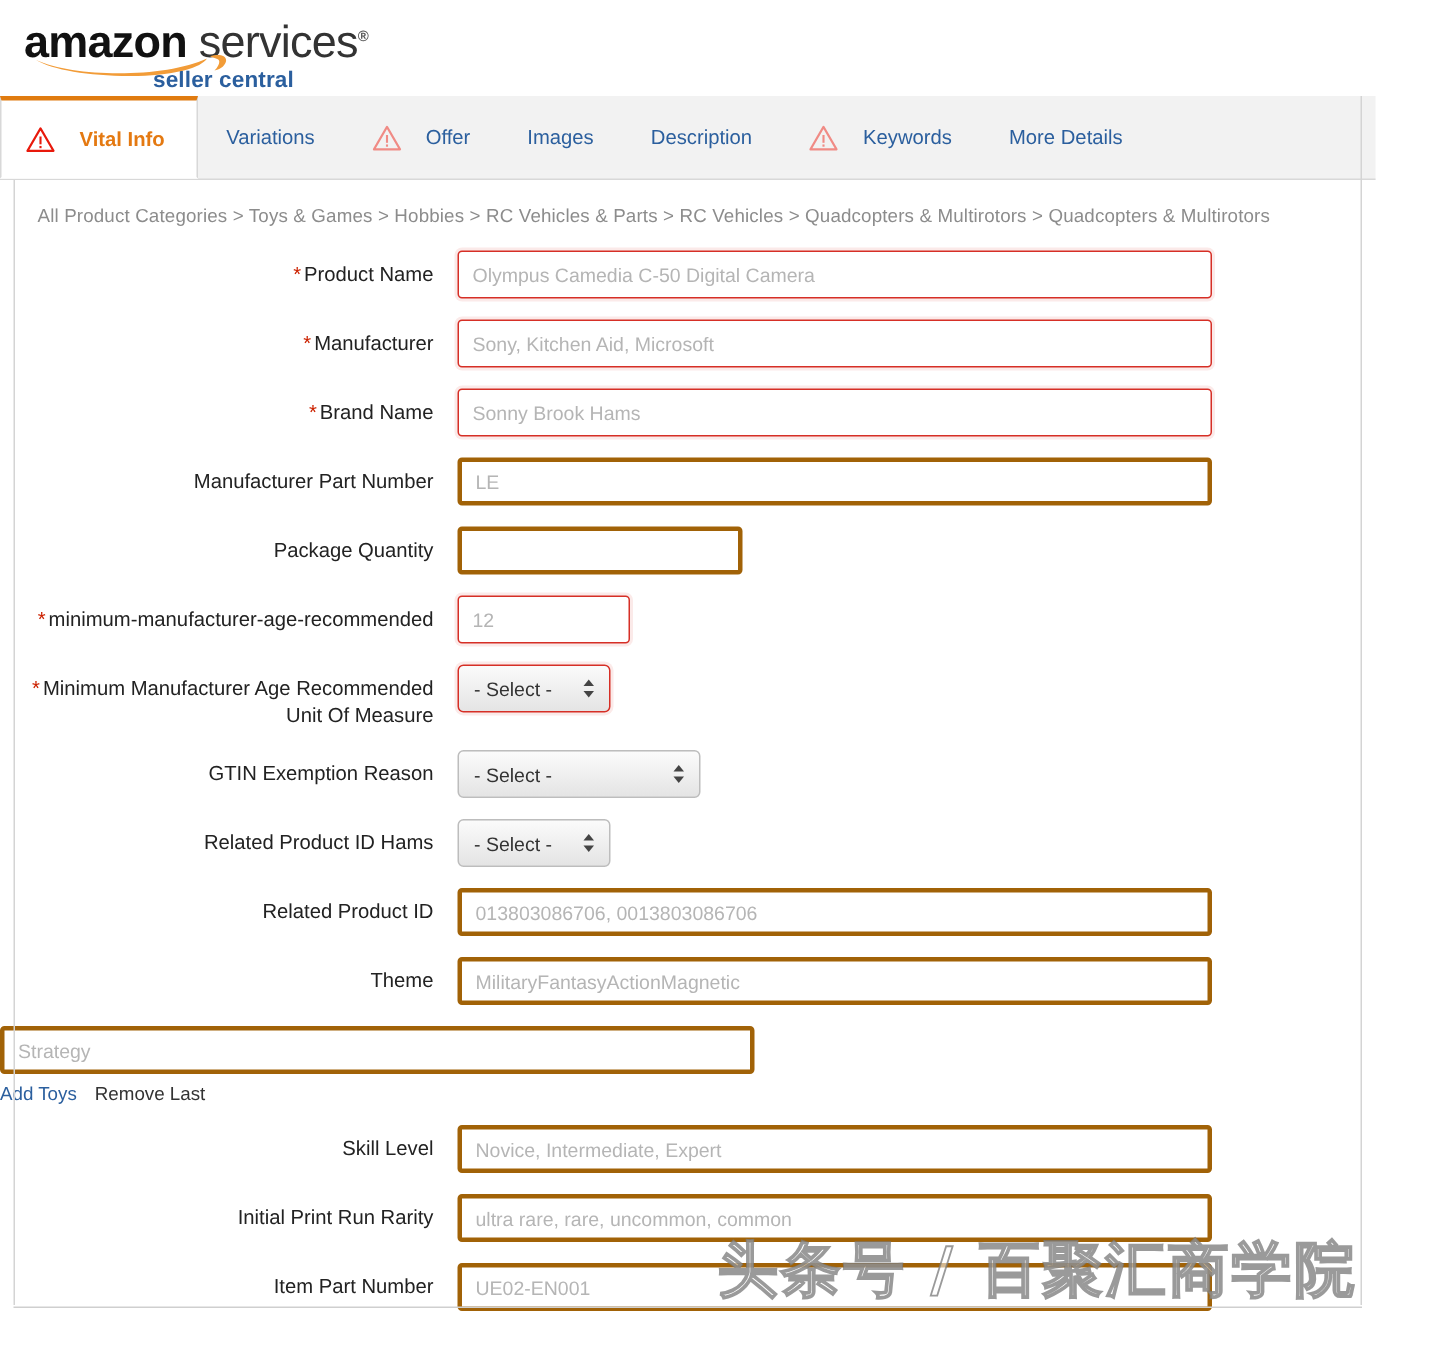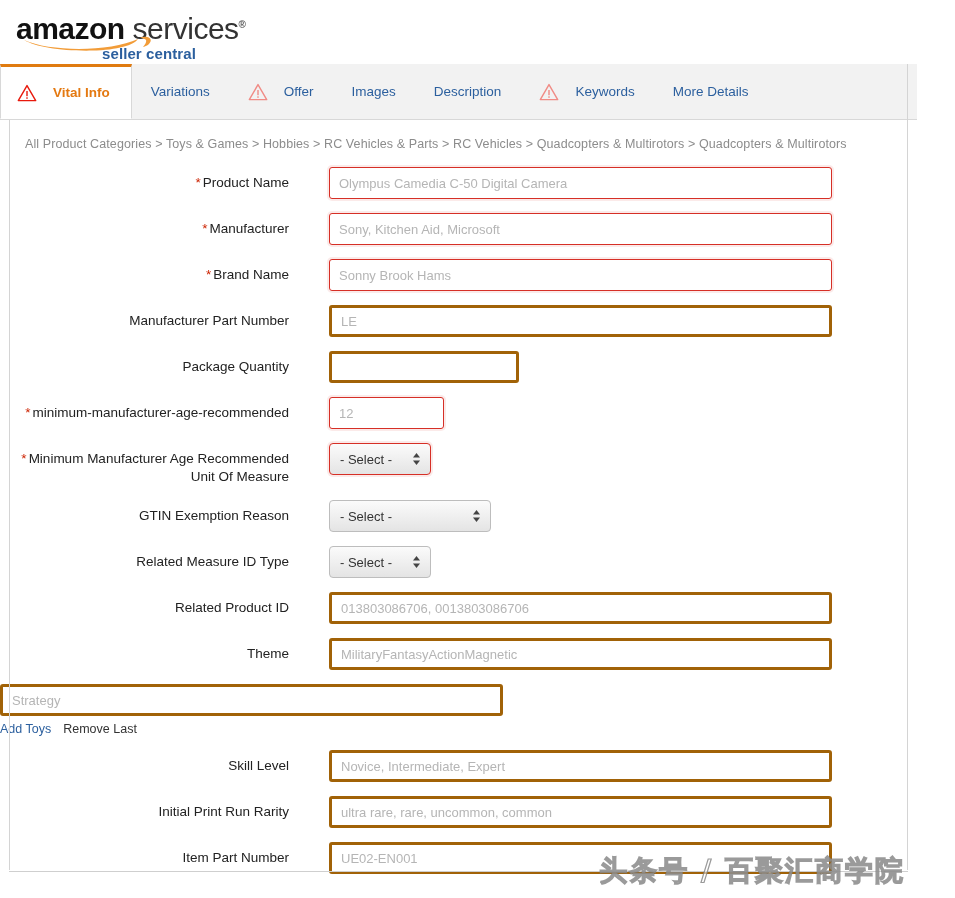--- a/index.html
+++ b/index.html
@@ -86,21 +86,20 @@
   }
 
   
   .form {
     padding-top: 16px;
   }
   .row {
     display: flex;
     align-items: flex-start;
     margin-bottom: 14px;
-    gap: 24px;
   }
   .label {
     width: 305px;
     text-align: right;
     padding-right: 16px;
     padding-top: 7px;
     font-size: 13.5px;
     color: #222;
     line-height: 18px;
   }
@@ -181,22 +180,22 @@
   .page-bottom-border {
     position: absolute;
     left: 9px; right: 9px; bottom: 26px;
     height: 1px; background: #cfcfcf;
   }
 
   
   .watermark {
     position: absolute;
     right: 12px;
-    bottom: 8px;
-    font-size: 28px;
+    bottom: 24px;
+    font-size: 40px;
     font-weight: bold;
     color: rgba(255,255,255,0.55);
     -webkit-text-stroke: 1.2px rgba(120,120,120,0.75);
     letter-spacing: 2px;
     white-space: nowrap;
     pointer-events: none;
     font-family: "DejaVu Sans", sans-serif;
   }
 </style>
 </head>
@@ -293,21 +292,21 @@
               </svg></span></span></div>
       </div>
       <div class="row">
         <div class="label"><span>GTIN Exemption Reason</span></div>
         <div class="field"><span class="selwrap"><select class="sel w-wide"><option>- Select -</option></select><span class="arrows"><svg width="9" height="14" viewBox="0 0 9 14">
                 <path d="M4.5 1 L8 5.4 L1 5.4 Z" fill="#444"></path>
                 <path d="M4.5 13 L8 8.6 L1 8.6 Z" fill="#444"></path>
               </svg></span></span></div>
       </div>
       <div class="row">
-        <div class="label"><span>Related Measure ID Type</span></div>
+        <div class="label"><span>Related Product ID Hams</span></div>
         <div class="field"><span class="selwrap"><select class="sel"><option>- Select -</option></select><span class="arrows"><svg width="9" height="14" viewBox="0 0 9 14">
                 <path d="M4.5 1 L8 5.4 L1 5.4 Z" fill="#444"></path>
                 <path d="M4.5 13 L8 8.6 L1 8.6 Z" fill="#444"></path>
               </svg></span></span></div>
       </div>
       <div class="row">
         <div class="label"><span>Related Product ID</span></div>
         <div class="field"><input type="text" class="txt" placeholder="013803086706, 0013803086706" style=""></div>
       </div>
       <div class="row">

